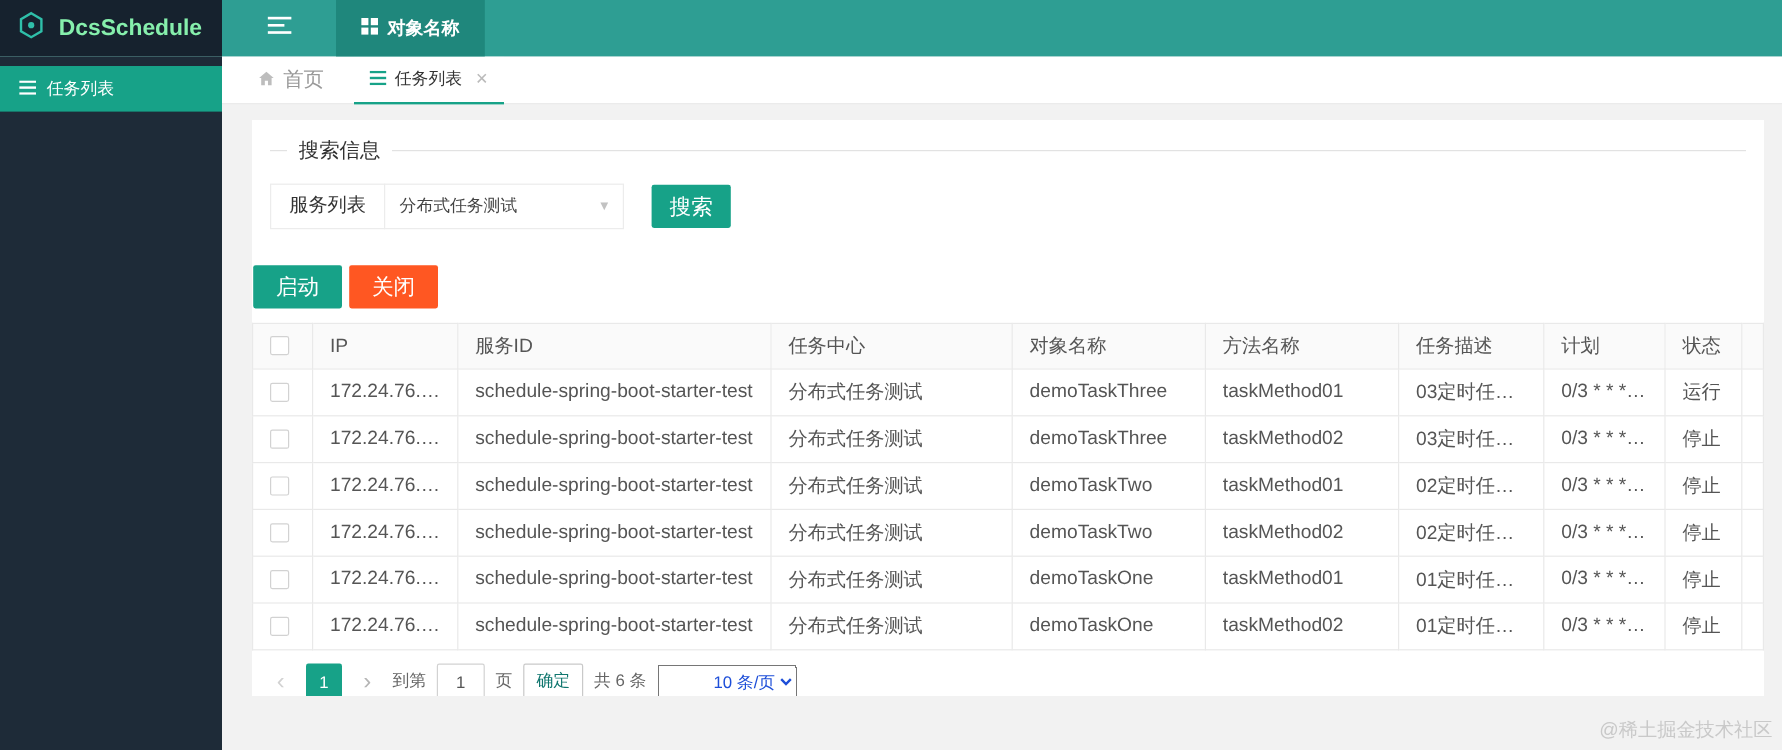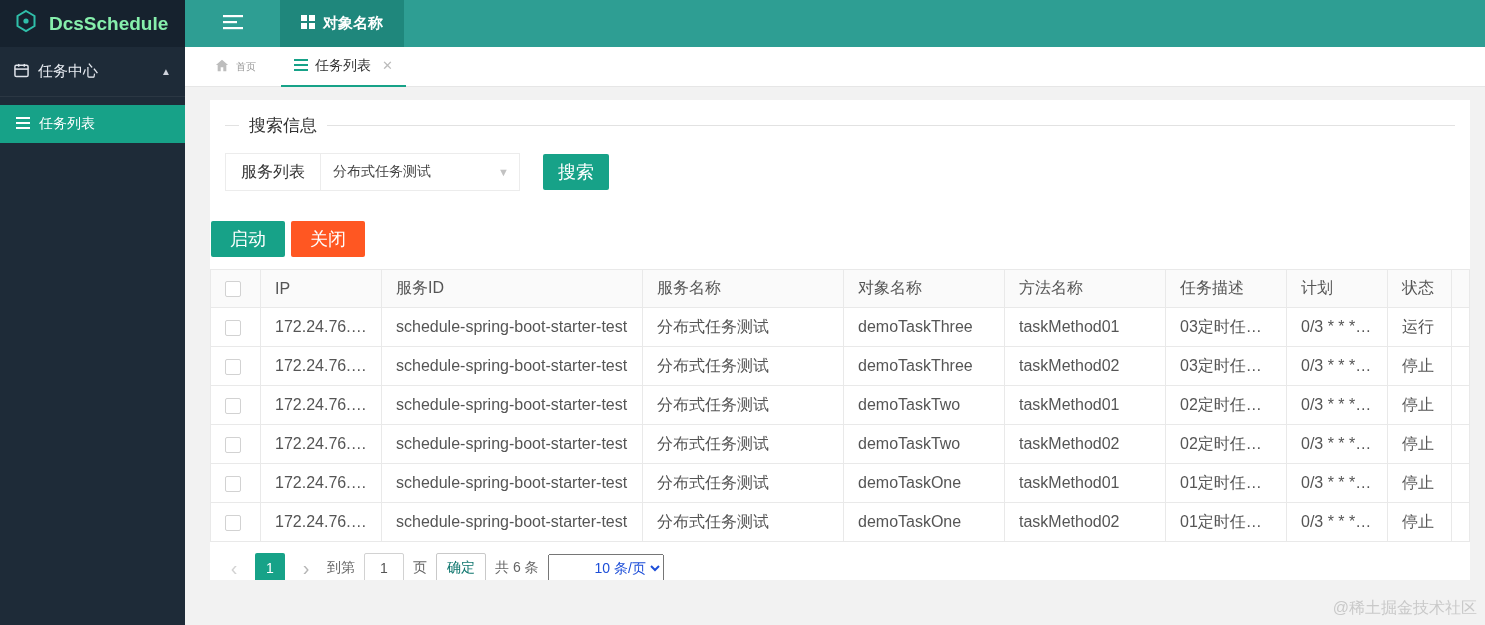--- a/index.html
+++ b/index.html
@@ -25,21 +25,21 @@
     padding:0 14px; font-size:15px; cursor:pointer; border-bottom:1px solid rgba(255,255,255,0.06); }
   .menu-group .caret { margin-left:auto; font-size:10px; color:#cfd3dc; }
   .menu-item { height:38px; margin-top:8px; display:flex; align-items:center; gap:9px;
     padding:0 16px; font-size:14px; color:#cfd3dc; cursor:pointer; }
   .menu-item.active { background:#17a288; color:#fff; }
 
   
   .main { position:absolute; top:47px; left:185px; right:0; bottom:0; display:flex; flex-direction:column; }
   .tabs-bar { height:40px; background:#fff; border-bottom:1px solid #e6e6e6;
     display:flex; align-items:center; padding-left:30px; gap:25px; flex:none; }
-  .crumb-home { color:#999; font-size:10px; display:flex; gap:7px; align-items:center; cursor:pointer; }
+  .crumb-home { color:#999; font-size:17px; display:flex; gap:7px; align-items:center; cursor:pointer; }
   .tab { height:40px; display:flex; align-items:center; gap:7px; padding:0 13px;
     font-size:14px; color:#333; cursor:pointer; }
   .tab.active { border-bottom:2px solid #17a288; background:#fff; }
   .tab .close-x { color:#bbb; font-size:13px; margin-left:4px; cursor:pointer; }
 
   .content { flex:1; padding:13px 15px 0 25px; }
   .card { background:#fff; height:480px; overflow:hidden; }
 
   
   fieldset.search-set { border:none; border-top:1px solid #e2e2e2; margin:14px 15px 0 15px; padding:0; }
@@ -113,32 +113,20 @@
         <rect x="8" y="0" width="6" height="6" fill="#fff"></rect>
         <rect x="0" y="8" width="6" height="6" fill="#fff"></rect>
         <rect x="8" y="8" width="6" height="6" fill="#fff"></rect>
       </svg>
     </span>
     <span>对象名称</span>
   </div>
 </header>
 
 <aside class="sidebar">
-  <div class="menu-group">
-    <span>
-      <svg width="15" height="15" viewBox="0 0 16 16">
-        <rect x="1" y="2.5" width="14" height="12" rx="1.5" fill="none" stroke="#dfe3ea" stroke-width="1.6"></rect>
-        <line x1="1" y1="6.5" x2="15" y2="6.5" stroke="#dfe3ea" stroke-width="1.6"></line>
-        <line x1="5" y1="1" x2="5" y2="4" stroke="#dfe3ea" stroke-width="1.6"></line>
-        <line x1="11" y1="1" x2="11" y2="4" stroke="#dfe3ea" stroke-width="1.6"></line>
-      </svg>
-    </span>
-    <span>任务中心</span>
-    <span class="caret">▲</span>
-  </div>
   <div class="menu-item active">
     <span>
       <svg width="14" height="12" viewBox="0 0 14 12">
         <rect x="0" y="0" width="14" height="2" fill="#fff"></rect>
         <rect x="0" y="5" width="14" height="2" fill="#fff"></rect>
         <rect x="0" y="10" width="14" height="2" fill="#fff"></rect>
       </svg>
     </span>
     <span>任务列表</span>
   </div>
@@ -202,21 +190,21 @@
             <col style="width:64px">
             <col>
         </colgroup>
         <thead>
           <tr>
             <th class="cb-cell">
               <span class="cb"></span>
             </th>
             <th>IP</th>
             <th>服务ID</th>
-            <th>服务名称</th>
+            <th>任务中心</th>
             <th>对象名称</th>
             <th>方法名称</th>
             <th>任务描述</th>
             <th>计划</th>
             <th>状态</th>
             <th></th>
           </tr>
         </thead>
         <tbody>
             <tr>

